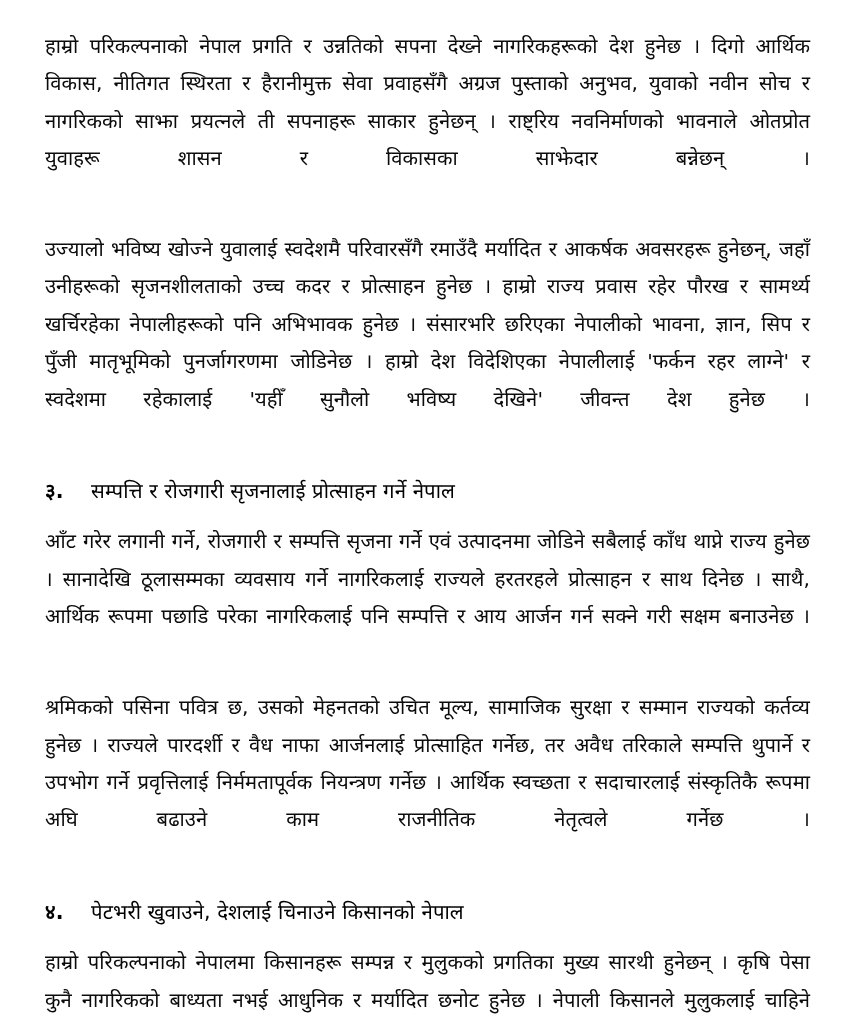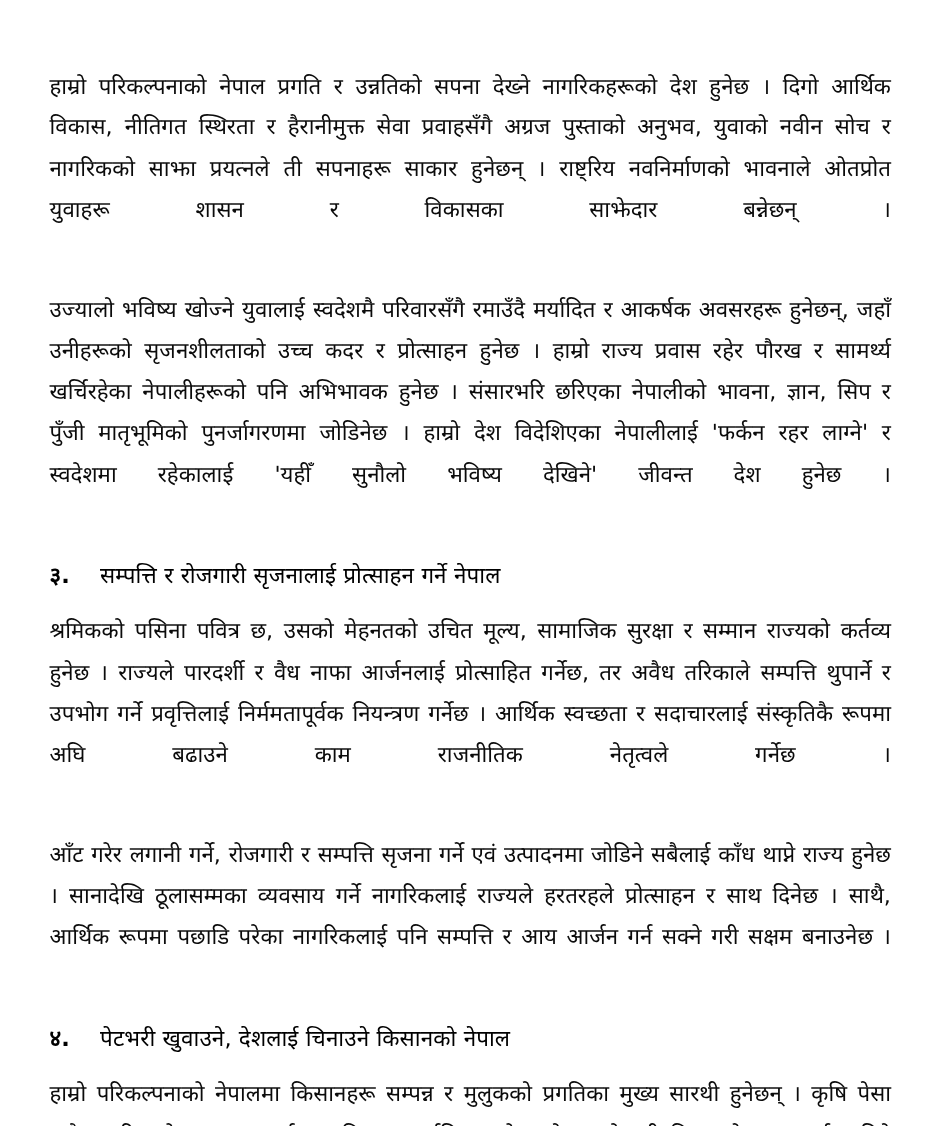--- a/index.html
+++ b/index.html
@@ -16,21 +16,21 @@
     color: #0a0a0a;
     -webkit-font-smoothing: antialiased;
   }
 
   #page {
     position: relative;
     width: 853px;
     height: 1024px;
     background: #ffffff;
     box-sizing: border-box;
-    padding: 60px 44px 10px 45px;
+    padding: 28px 44px 10px 45px;
   }
 
   .doc-body {
     width: 765px;
   }
 
   
   p.para {
     margin: 0 0 16px 0;
     padding: 0;
@@ -87,23 +87,23 @@
 
     <p class="para">हाम्रो परिकल्पनाको नेपाल प्रगति र उन्नतिको सपना देख्ने नागरिकहरूको देश हुनेछ । दिगो आर्थिक विकास, नीतिगत स्थिरता र हैरानीमुक्त सेवा प्रवाहसँगै अग्रज पुस्ताको अनुभव, युवाको नवीन सोच र नागरिकको साझा प्रयत्नले ती सपनाहरू साकार हुनेछन् । राष्ट्रिय नवनिर्माणको भावनाले ओतप्रोत युवाहरू शासन र विकासका साझेदार बन्नेछन् ।</p>
 
     <p class="para">उज्यालो भविष्य खोज्ने युवालाई स्वदेशमै परिवारसँगै रमाउँदै मर्यादित र आकर्षक अवसरहरू हुनेछन्, जहाँ उनीहरूको सृजनशीलताको उच्च कदर र प्रोत्साहन हुनेछ । हाम्रो राज्य प्रवास रहेर पौरख र सामर्थ्य खर्चिरहेका नेपालीहरूको पनि अभिभावक हुनेछ । संसारभरि छरिएका नेपालीको भावना, ज्ञान, सिप र पुँजी मातृभूमिको पुनर्जागरणमा जोडिनेछ । हाम्रो देश विदेशिएका नेपालीलाई 'फर्कन रहर लाग्ने' र स्वदेशमा रहेकालाई 'यहीँ सुनौलो भविष्य देखिने' जीवन्त देश हुनेछ ।</p>
 
     <h2 class="section-heading tight">
       <span class="heading-number">३.</span>
       <span class="heading-text">सम्पत्ति र रोजगारी सृजनालाई प्रोत्साहन गर्ने नेपाल</span>
     </h2>
 
+    <p class="para">आँट गरेर लगानी गर्ने, रोजगारी र सम्पत्ति सृजना गर्ने एवं उत्पादनमा जोडिने सबैलाई काँध थाप्ने राज्य हुनेछ । सानादेखि ठूलासम्मका व्यवसाय गर्ने नागरिकलाई राज्यले हरतरहले प्रोत्साहन र साथ दिनेछ । साथै, आर्थिक रूपमा पछाडि परेका नागरिकलाई पनि सम्पत्ति र आय आर्जन गर्न सक्ने गरी सक्षम बनाउनेछ ।</p>
+
     <p class="para">श्रमिकको पसिना पवित्र छ, उसको मेहनतको उचित मूल्य, सामाजिक सुरक्षा र सम्मान राज्यको कर्तव्य हुनेछ । राज्यले पारदर्शी र वैध नाफा आर्जनलाई प्रोत्साहित गर्नेछ, तर अवैध तरिकाले सम्पत्ति थुपार्ने र उपभोग गर्ने प्रवृत्तिलाई निर्ममतापूर्वक नियन्त्रण गर्नेछ । आर्थिक स्वच्छता र सदाचारलाई संस्कृतिकै रूपमा अघि बढाउने काम राजनीतिक नेतृत्वले गर्नेछ ।</p>
-
-    <p class="para">आँट गरेर लगानी गर्ने, रोजगारी र सम्पत्ति सृजना गर्ने एवं उत्पादनमा जोडिने सबैलाई काँध थाप्ने राज्य हुनेछ । सानादेखि ठूलासम्मका व्यवसाय गर्ने नागरिकलाई राज्यले हरतरहले प्रोत्साहन र साथ दिनेछ । साथै, आर्थिक रूपमा पछाडि परेका नागरिकलाई पनि सम्पत्ति र आय आर्जन गर्न सक्ने गरी सक्षम बनाउनेछ ।</p>
 
     <h2 class="section-heading tight">
       <span class="heading-number">४.</span>
       <span class="heading-text">पेटभरी खुवाउने, देशलाई चिनाउने किसानको नेपाल</span>
     </h2>
 
     <p class="para">हाम्रो परिकल्पनाको नेपालमा किसानहरू सम्पन्न र मुलुकको प्रगतिका मुख्य सारथी हुनेछन् । कृषि पेसा कुनै नागरिकको बाध्यता नभई आधुनिक र मर्यादित छनोट हुनेछ । नेपाली किसानले मुलुकलाई चाहिने स्वास्थ्यकर खाद्यान्न आपूर्ति मात्र गर्ने छैनन्, प्रविधिको उच्चतम प्रयोग, बजारमा सहज पहुँच र आफ्नो उत्पादनको उचित मूल्यको सुनिश्चितता समेत पाउनेछन् ।</p>
 
   </div>
 </div>

